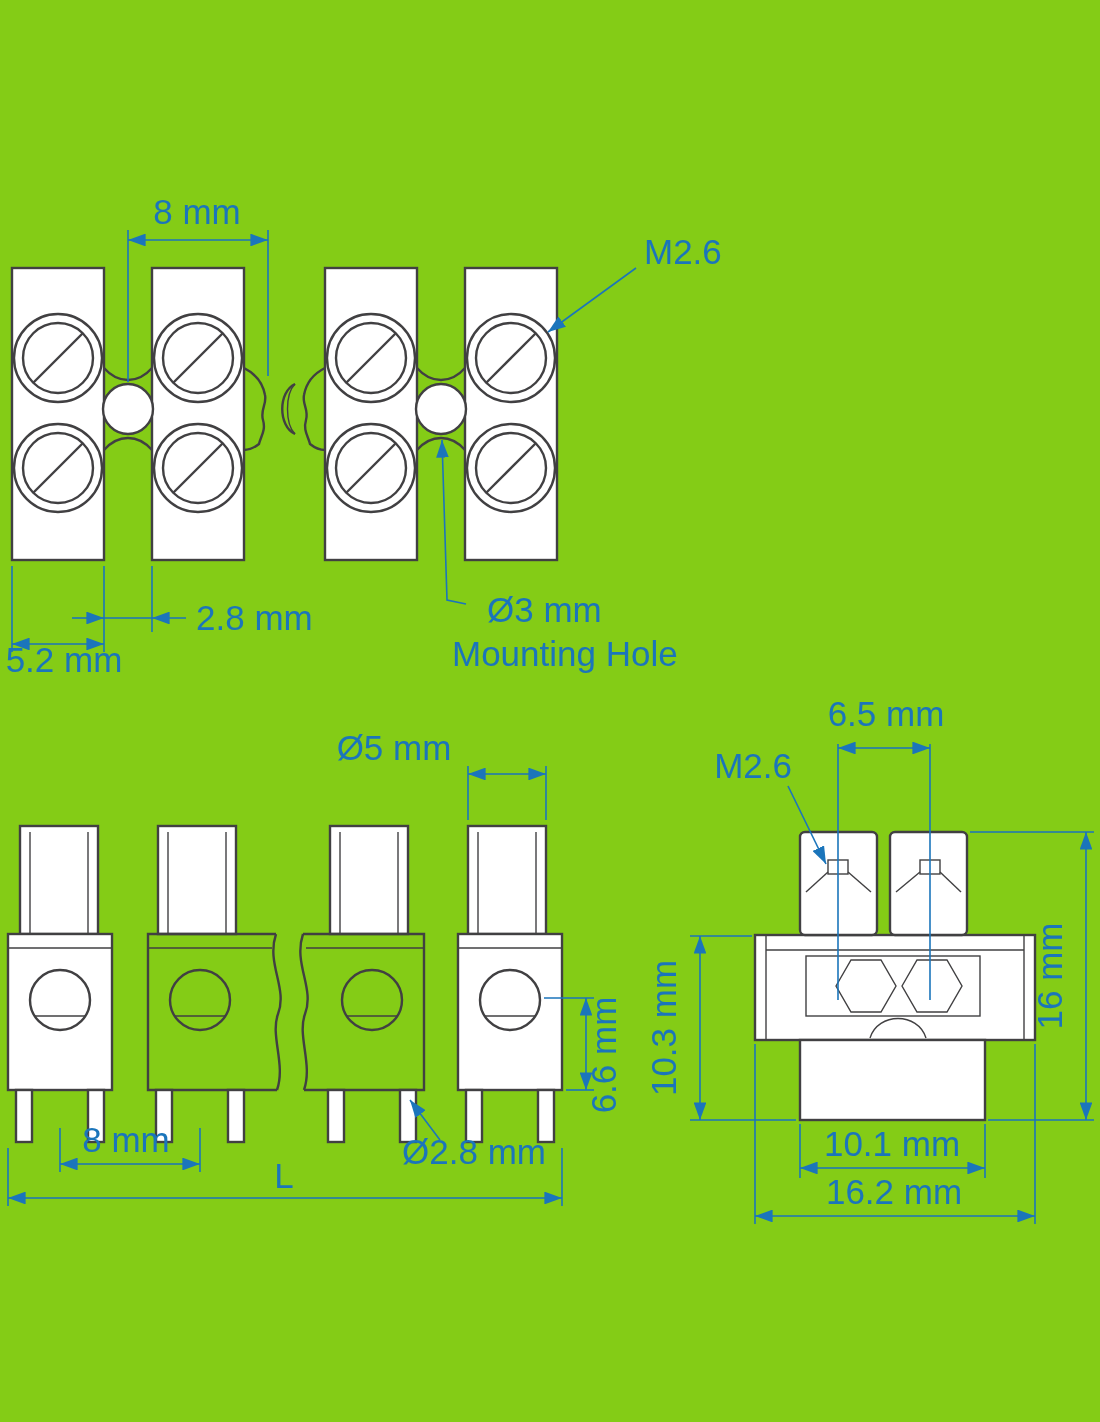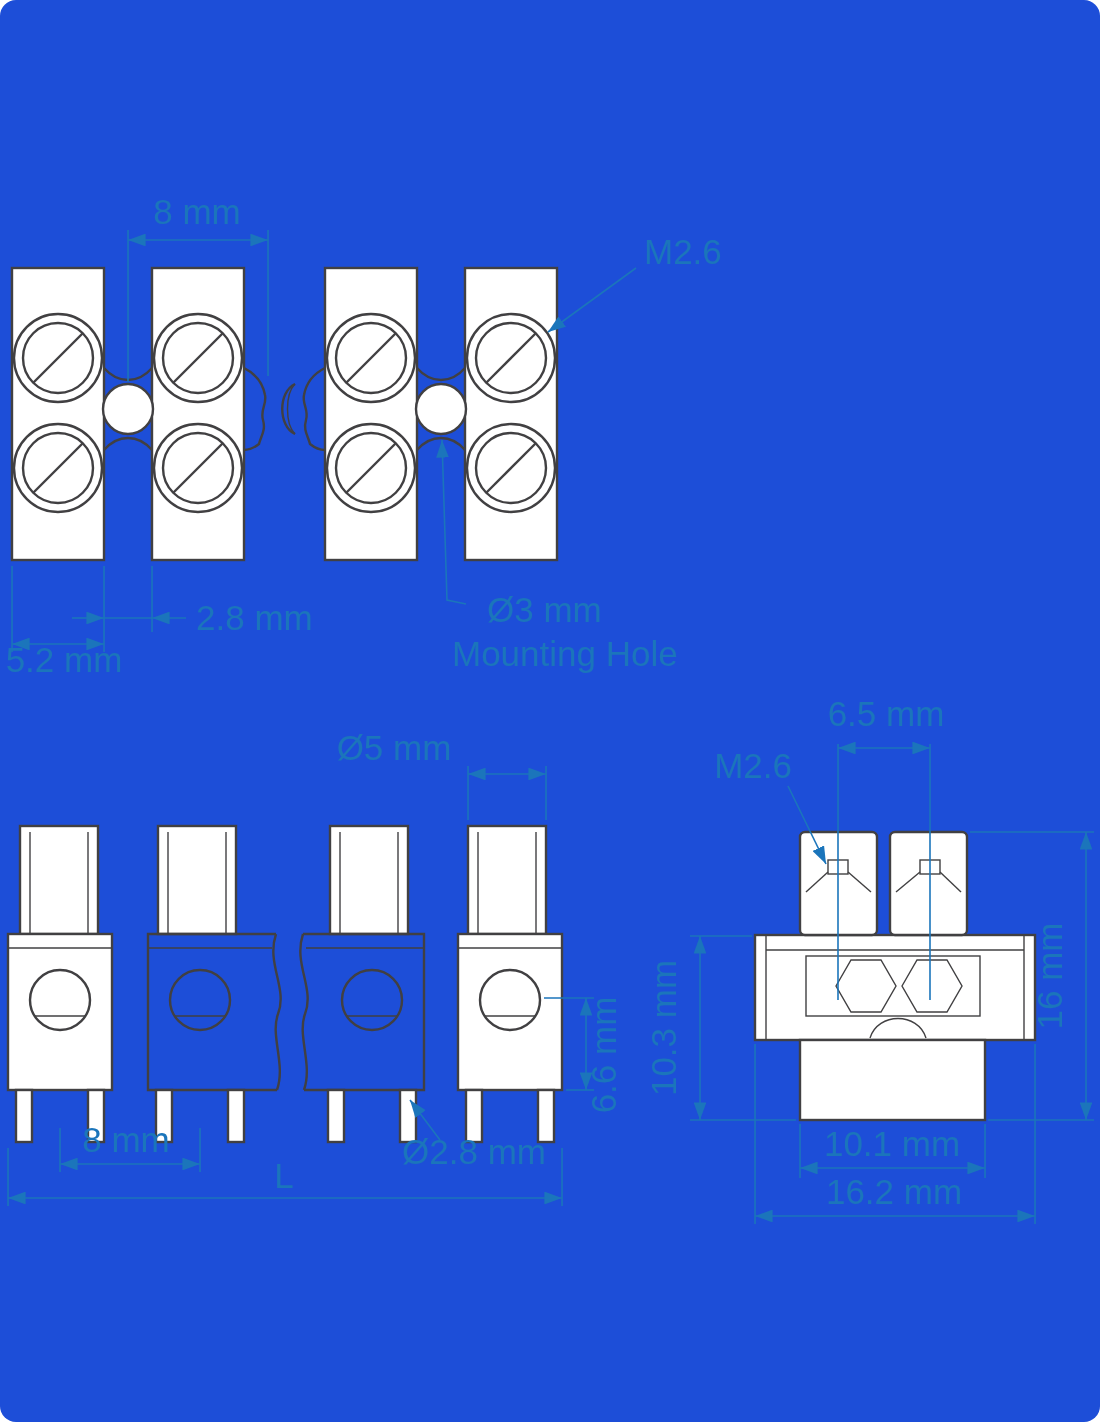--- a/index.html
+++ b/index.html
@@ -1,16 +1,16 @@
 <!DOCTYPE html>
 <html><head>
 <meta charset="utf-8">
 <style>
   html,body{margin:0;padding:0;background:#ffffff;}
-  .page{width:1100px;height:1422px;position:relative;background:#1d4ed8;overflow:hidden;border-radius:16px;}
+  .page{width:1100px;height:1422px;position:relative;background:#84cc16;overflow:hidden;}
   svg{display:block;}
   text{font-family:"Liberation Sans",sans-serif;font-size:35px;fill:#1b75bb;}
   .outline{stroke:#414042;stroke-width:2.4;fill:#ffffff;}
   .oline{stroke:#414042;stroke-width:2.4;fill:none;}
   .detail{stroke:#414042;stroke-width:1.4;fill:none;}
   .detailf{stroke:#414042;stroke-width:1.4;fill:#ffffff;}
   .dim{stroke:#1b75bb;stroke-width:1.6;fill:none;}
 </style>
 </head>
 <body>

